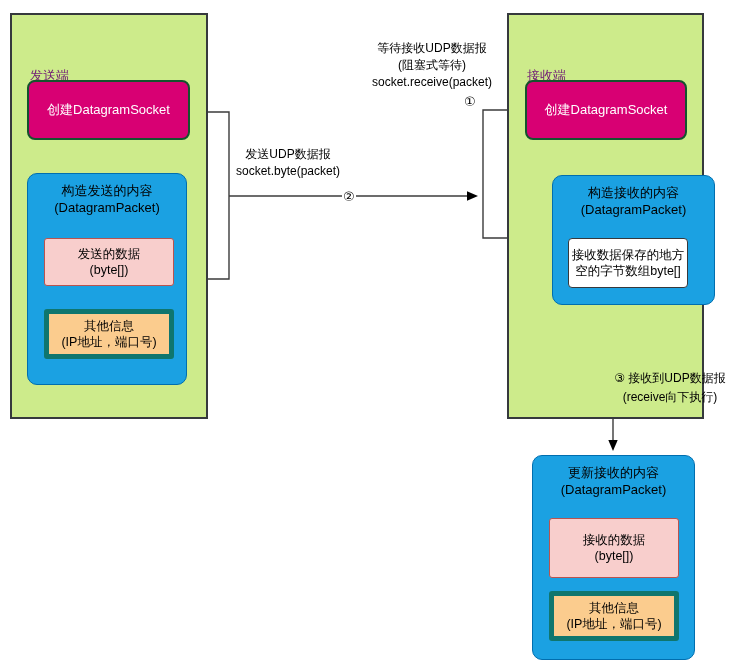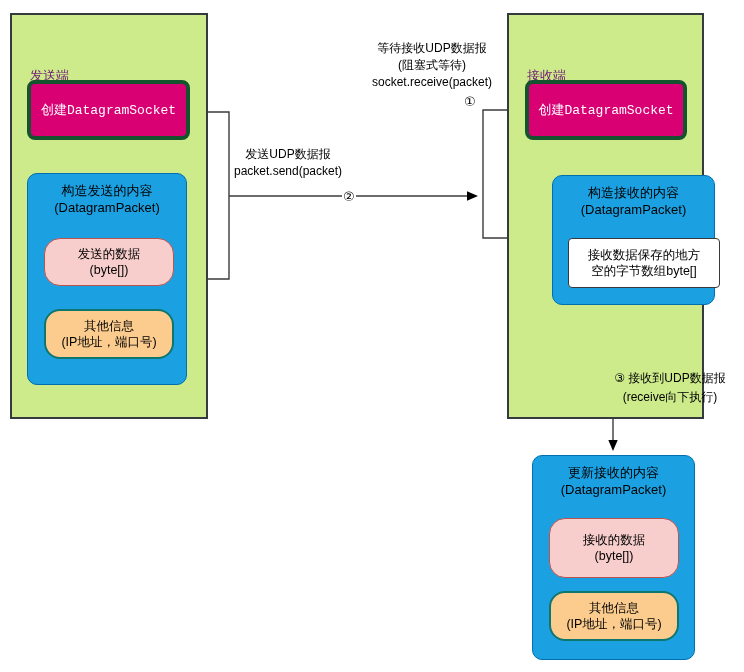--- a/index.html
+++ b/index.html
@@ -9,36 +9,36 @@
     color:#000;overflow:hidden;
   }
   .abs{position:absolute;box-sizing:border-box;}
   .container-box{
     background:#cdeb8b;border:2px solid #36393d;
   }
   .container-title{
     position:absolute;left:18px;top:12px;font-size:13px;color:#701a75;white-space:nowrap;margin-top:40px;
   }
   .magenta-box{
-    background:#d80073;border:4px solid #14532d;border-radius:8px;
+    background:#d80073;border:2px solid #14532d;border-radius:8px;
     color:#ffffff;font-size:13px;
-    display:flex;align-items:center;justify-content:center;text-align:center;font-family:Liberation Mono, monospace;
+    display:flex;align-items:center;justify-content:center;text-align:center;
   }
   .blue-box{
     background:#1ba1e2;border:1px solid #006eaf;border-radius:10px;
     color:#000;font-size:13px;text-align:center;
   }
   .blue-title{padding-top:8px;line-height:17px;}
   .inner-box{
-    position:absolute;box-sizing:border-box;border-radius:16px;font-size:12.5px;
+    position:absolute;box-sizing:border-box;border-radius:3px;font-size:12.5px;
     display:flex;flex-direction:column;align-items:center;justify-content:center;
     text-align:center;line-height:16px;color:#000;
   }
   .pink-box{background:#f8cecc;border:1px solid #b85450;}
-  .orange-box{background:#fbcc8e;border:2px solid #0f766e;}
+  .orange-box{background:#fbcc8e;border:5px solid #0f766e;}
   .white-box{background:#ffffff;border:1px solid #36393d;border-radius:4px;}
   .flow-label{
     position:absolute;font-size:12px;line-height:17px;text-align:center;
     color:#000000;white-space:nowrap;
   }
   .step-badge{
     position:absolute;font-size:13px;line-height:13px;background:#ffffff;
     color:#000;padding:1px;
   }
   svg.wires{position:absolute;left:0;top:0;pointer-events:none;}
@@ -86,21 +86,21 @@
 
   <div class="abs magenta-box" style="left:525px;top:80px;width:162px;height:60px;">
     <span>创建DatagramSocket</span>
   </div>
 
   <div class="abs blue-box" style="left:524px;top:175px;width:163px;height:130px;margin-left:28px;">
     <div class="blue-title">
       <div>构造接收的内容</div>
       <div>(DatagramPacket)</div>
     </div>
-    <div class="inner-box white-box" style="left:15px;top:62px;width:152px;height:50px;font-size:12.5px;">
+    <div class="inner-box white-box" style="left:15px;top:62px;width:120px;height:50px;font-size:12.5px;">
       <div>接收数据保存的地方</div>
       <div>空的字节数组byte[]</div>
     </div>
   </div>
 
   <div class="abs blue-box" style="left:532px;top:455px;width:163px;height:205px;">
     <div class="blue-title">
       <div>更新接收的内容</div>
       <div>(DatagramPacket)</div>
     </div>
@@ -116,21 +116,21 @@
 
   <div class="flow-label" style="left:356px;top:40px;width:152px;">
     <div>等待接收UDP数据报</div>
     <div>(阻塞式等待)</div>
     <div>socket.receive(packet)</div>
   </div>
   <div class="step-badge" style="left:463px;top:94px;">①</div>
 
   <div class="flow-label" style="left:218px;top:146px;width:140px;">
     <div>发送UDP数据报</div>
-    <div>packet.send(packet)</div>
+    <div>socket.byte(packet)</div>
   </div>
   <div class="step-badge" style="left:342px;top:189px;">②</div>
 
   <div class="flow-label" style="left:596px;top:369px;width:148px;line-height:19px;">
     <div>③ 接收到UDP数据报</div>
     <div>(receive向下执行)</div>
   </div>
 
 </div>
 

